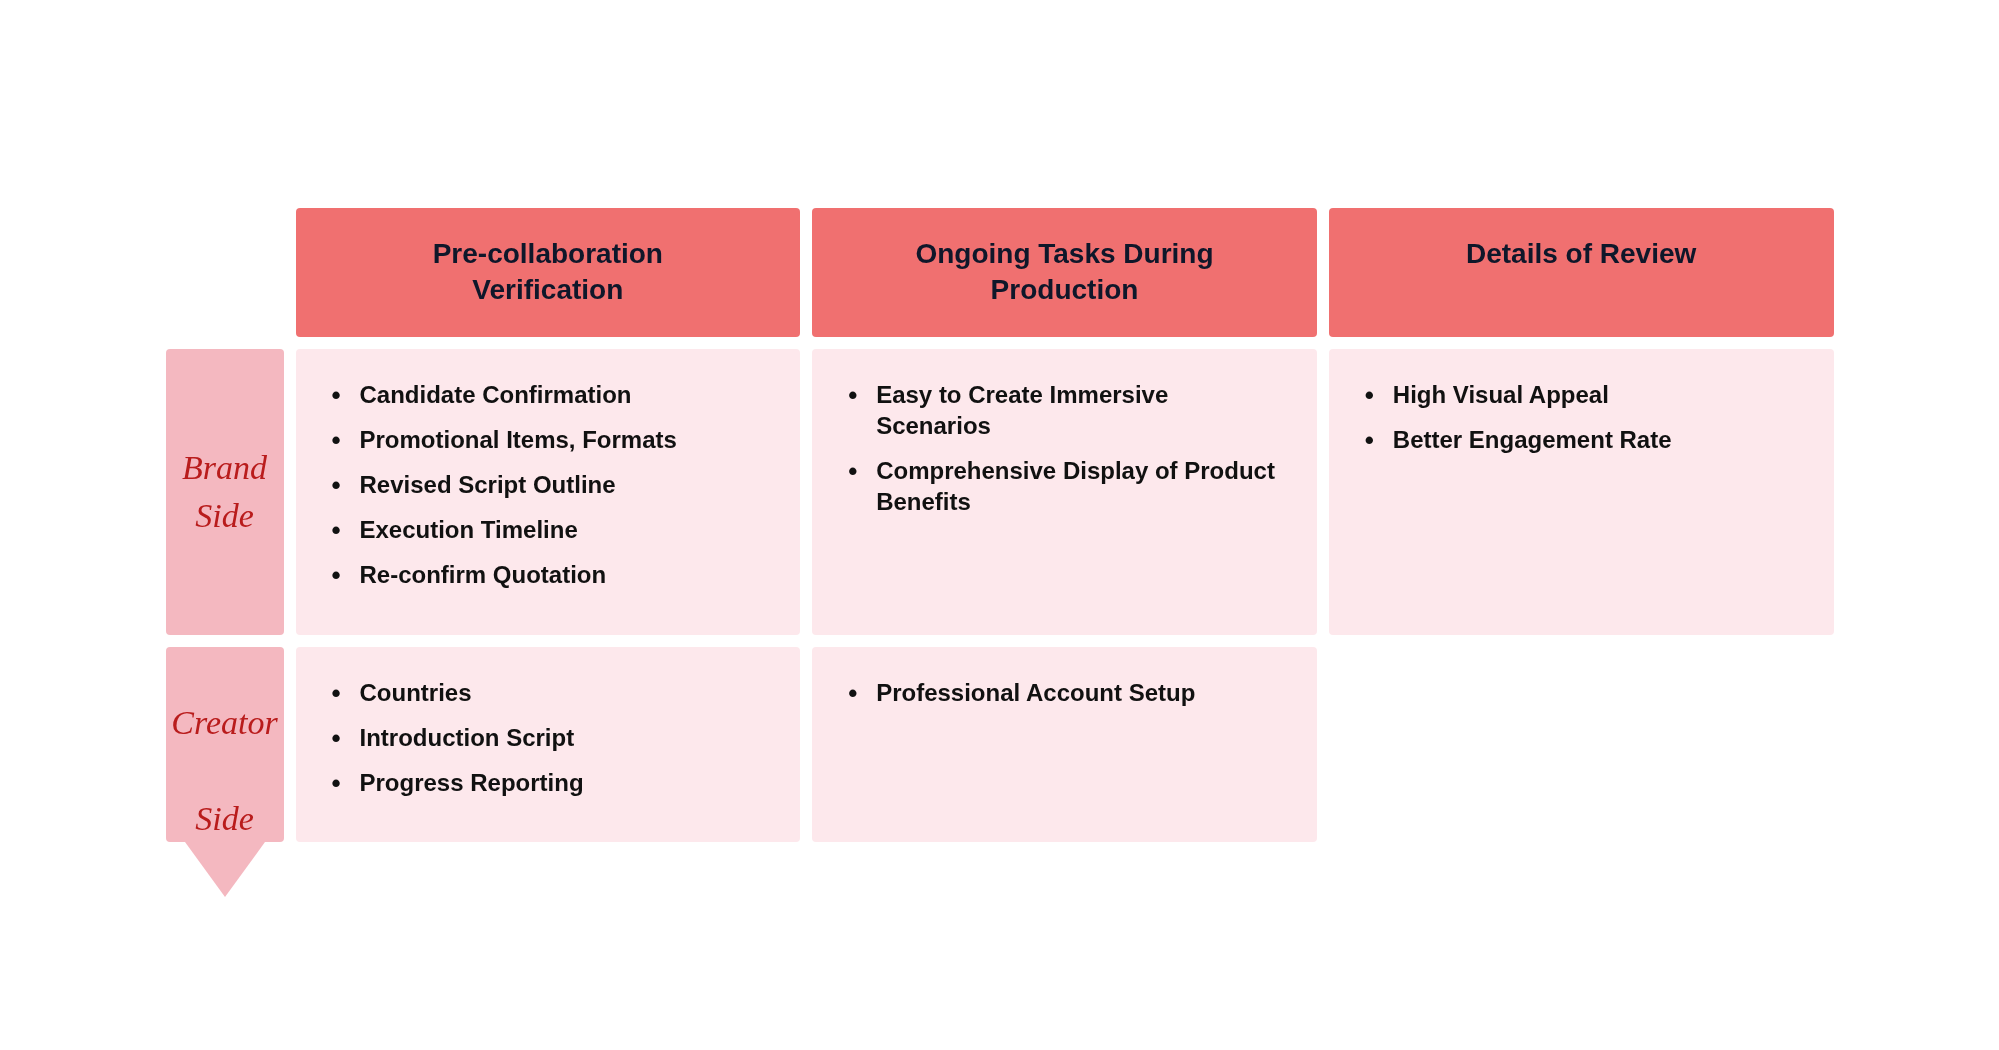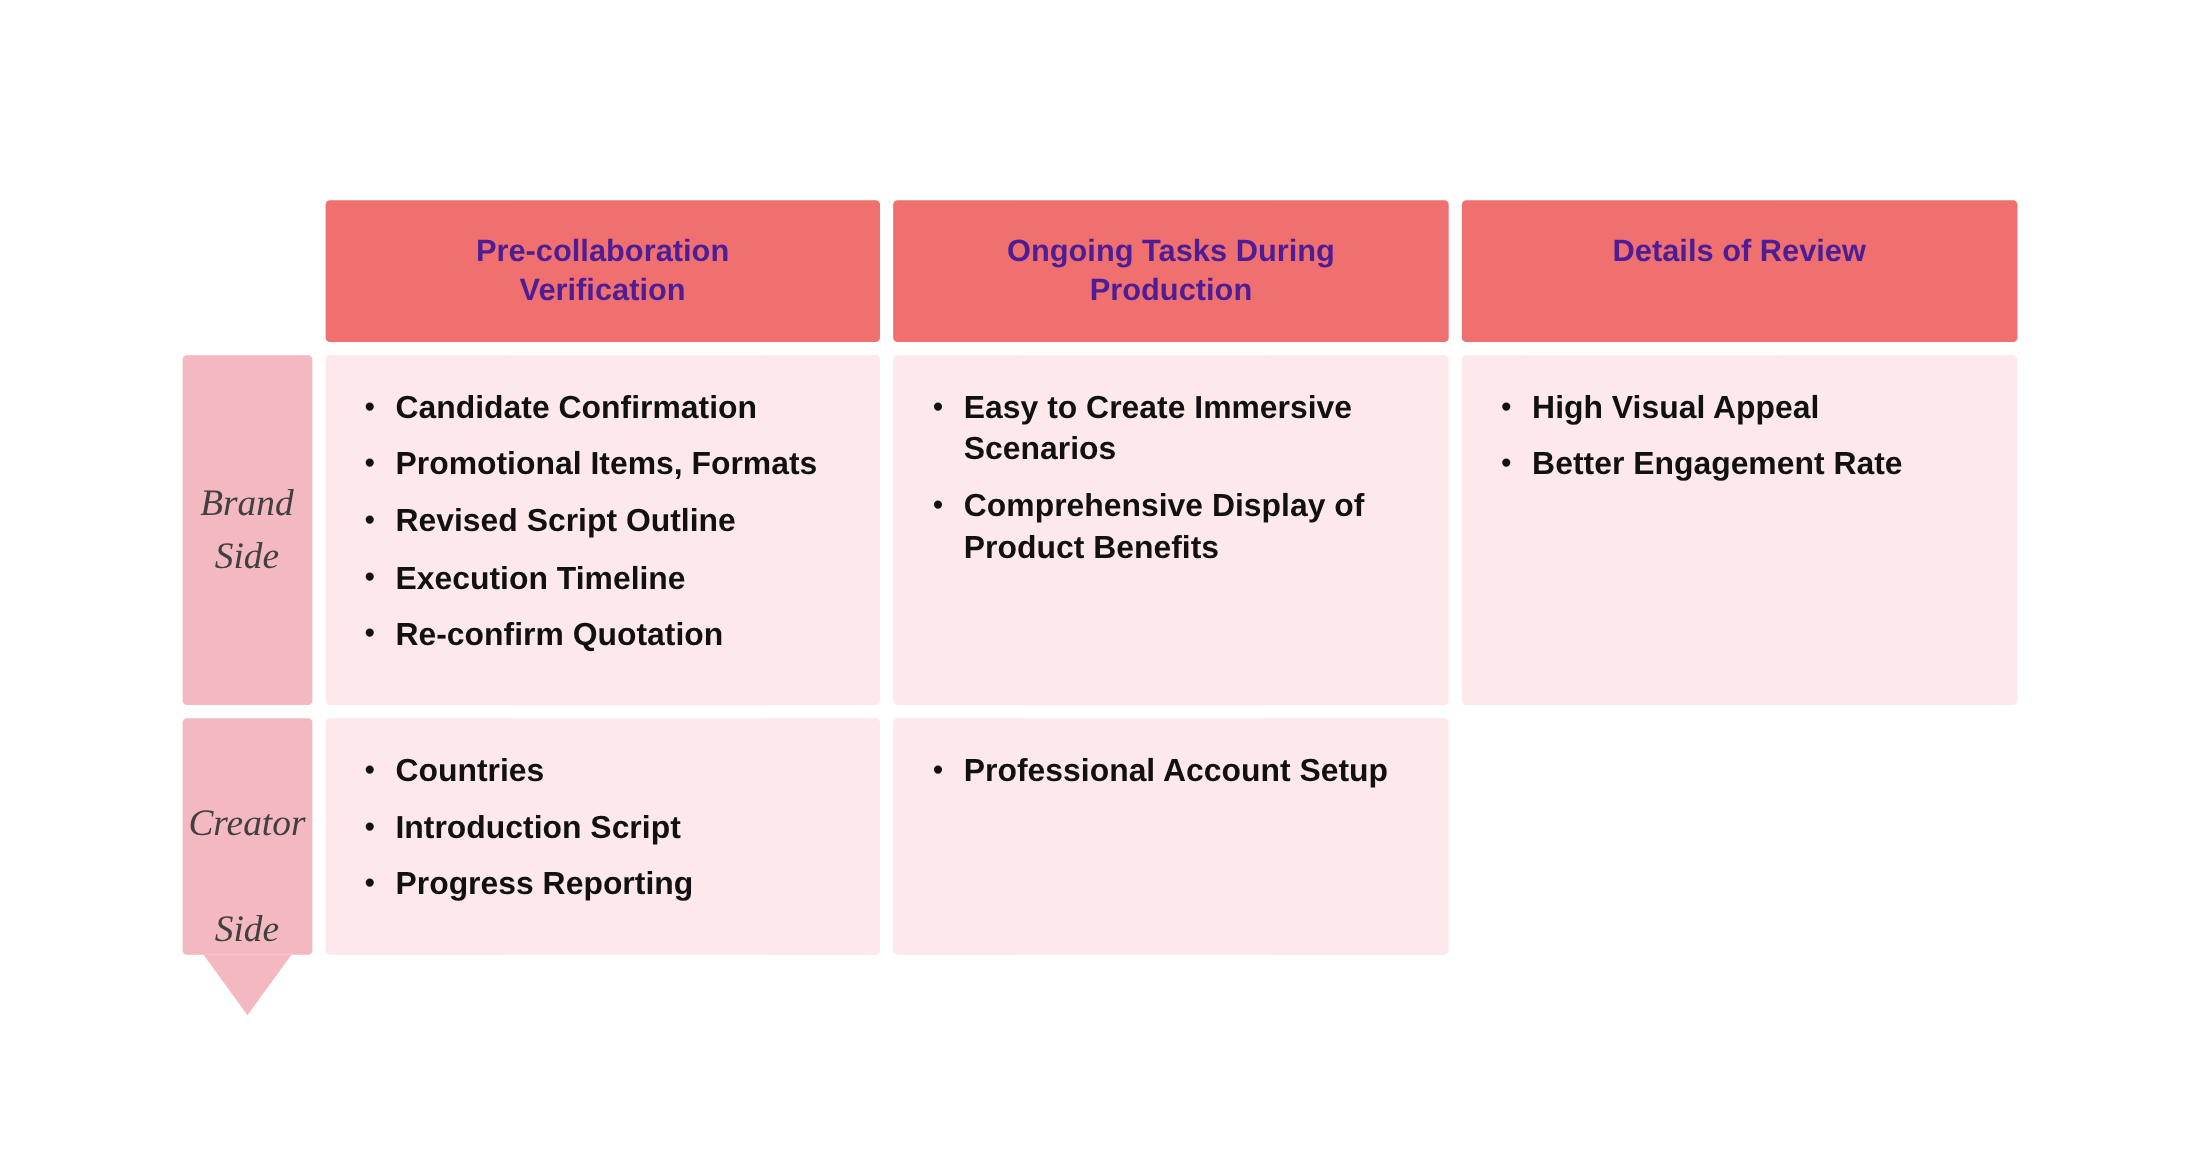--- a/index.html
+++ b/index.html
@@ -30,34 +30,34 @@
       gap: 0;
     }
 
     
     .header-spacer {
       
     }
 
     .header-cell {
       background-color: #f07070;
-      color: #4c1d95;
+      color: #0f172a;
       font-size: 28px;
       font-weight: bold;
       text-align: center;
       padding: 28px 20px;
       margin: 6px;
       border-radius: 4px;
       line-height: 1.3;
     }
 
     .row-label-text {
       font-size: 34px;
       font-family: 'Georgia', serif;
-      color: #404040;
+      color: #b91c1c;
       text-align: center;
       line-height: 1.4;
       font-style: italic;
     }
 
     .arrow-down {
       width: 0;
       height: 0;
       border-left: 40px solid transparent;
       border-right: 40px solid transparent;
@@ -76,21 +76,21 @@
       border-radius: 4px;
       padding: 30px 36px;
     }
 
     .content-cell ul {
       list-style: none;
       padding: 0;
     }
 
     .content-cell ul li {
-      font-size: 29px;
+      font-size: 24px;
       font-weight: bold;
       color: #111111;
       margin-bottom: 14px;
       padding-left: 28px;
       position: relative;
       line-height: 1.3;
     }
 
     .content-cell ul li::before {
       content: '•';

